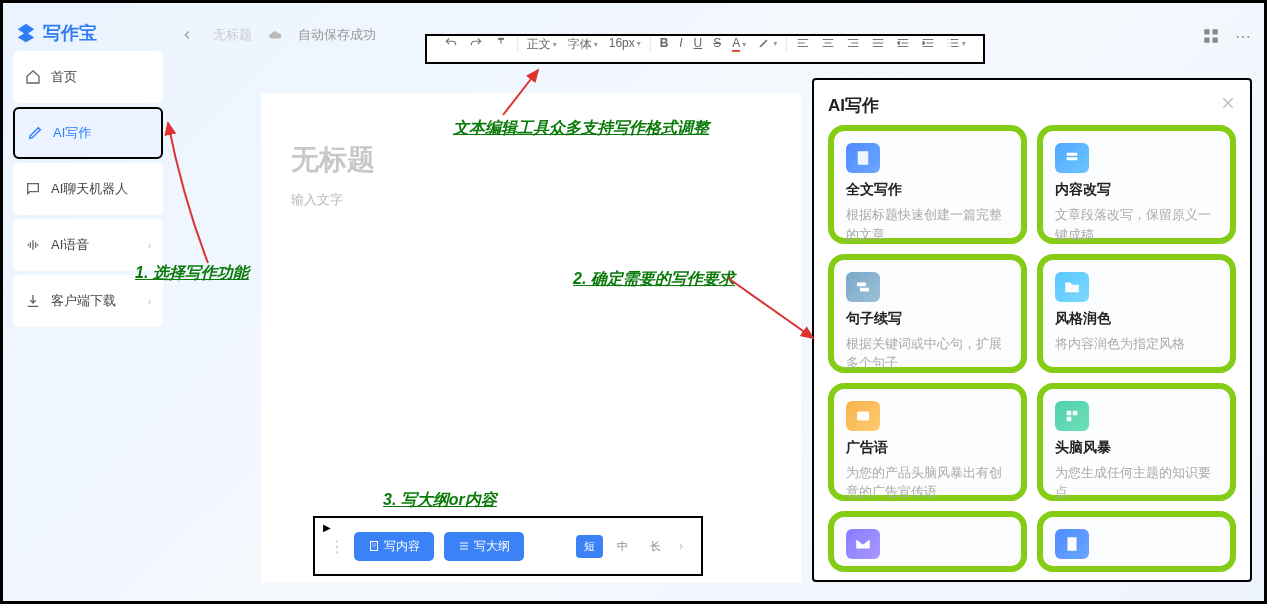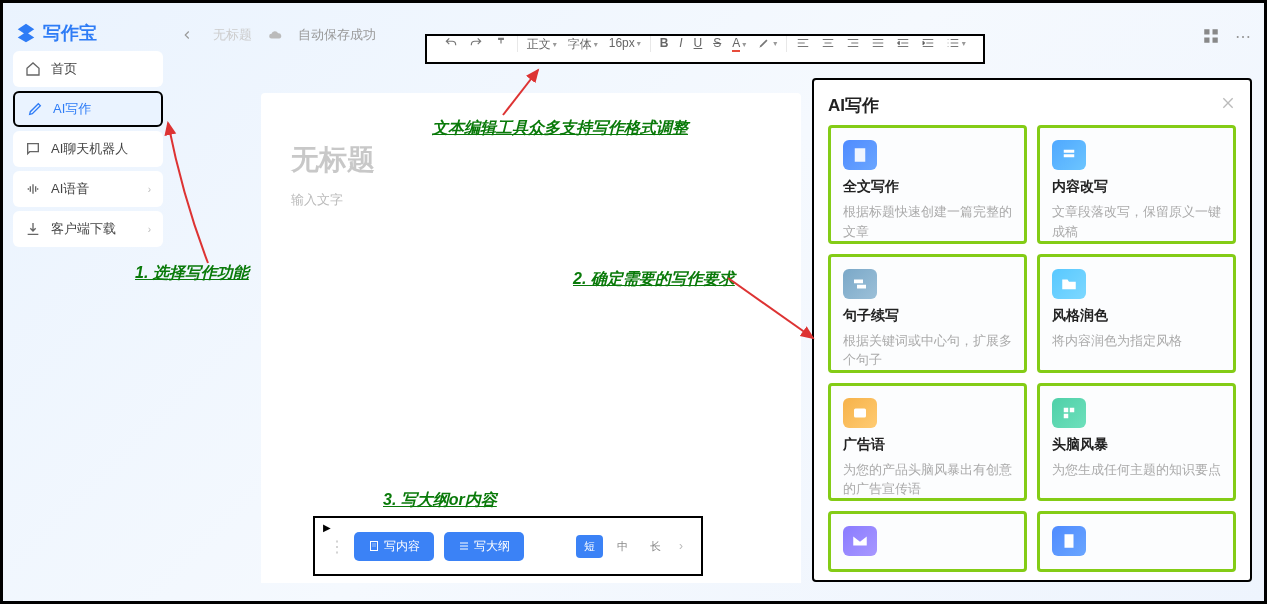--- a/index.html
+++ b/index.html
@@ -11,21 +11,21 @@
   .logo svg { width: 22px; height: 22px; }
   .tb-mid { display: flex; align-items: center; margin-left: 80px; gap: 16px; color: #999; font-size: 13px; }
   .tb-back { width: 20px; height: 20px; display:flex;align-items:center;justify-content:center; color:#999; }
   .tb-doc { color: #ccc; }
   .tb-save { display:flex; align-items:center; gap:16px; color:#999; }
   .tb-right { margin-left:auto; display:flex; gap:14px; color:#999; }
   .grid-icon,.more-icon{ width:18px;height:18px;display:flex;align-items:center;justify-content:center;}
 
   
   .sidebar { position:absolute; left:10px; top:48px; width:150px; }
-  .nav-item { height:36px; display:flex; align-items:center; gap:10px; padding:0 12px; font-size:13px; color:#444; border-radius:6px; margin-bottom:4px; background:#fff; }
+  .nav-item { height:52px; display:flex; align-items:center; gap:10px; padding:0 12px; font-size:13px; color:#444; border-radius:6px; margin-bottom:4px; background:#fff; }
   .nav-item.active { background:#eaf3ff; color:#2e7cf6; border:2px solid #000; }
   .nav-icon { width:16px; height:16px; display:flex; align-items:center; justify-content:center; flex-shrink:0; }
   .nav-chevron { margin-left:auto; color:#bbb; font-size:10px;}
 
   
   .editor-toolbar-wrap { position:absolute; left:422px; top:31px; width:560px; height:30px; border:2px solid #000; background:#fff; display:flex; align-items:flex-start; justify-content:space-evenly; padding:0 8px; }
   .tool { color:#666; font-size:12px; display:flex; align-items:center; gap:2px; padding:0 2px;}
   .tool .caret{ font-size:8px; color:#999;}
   .tool-sep{ width:1px;height:16px;background:#e8e8e8;}
   .tool b{font-weight:700;}
@@ -45,21 +45,21 @@
   .len-chip{ font-size:11px; padding:4px 8px; border-radius:4px; color:#888;}
   .len-chip.active{ background:#3b82f6; color:#fff;}
   .len-next{ color:#bbb; font-size:12px; padding:0 4px;}
 
   
   .ai-panel{ position:absolute; right:12px; top:75px; width:440px; height:504px; border:2px solid #000; background:#fff; border-radius:4px; padding:14px 14px 8px; display:flex; flex-direction:column; }
   .ai-head{ display:flex; align-items:center; justify-content:space-between; margin-bottom:8px;}
   .ai-title{ font-size:17px; font-weight:700; color:#222;}
   .ai-close{ color:#bbb; font-size:18px;}
   .ai-grid{ display:grid; grid-template-columns:1fr 1fr; gap:10px; overflow:hidden;}
-  .ai-card{ background:#fcfdfe; border:3px solid #84cc16; border-radius:4px; padding:12px 12px 10px; min-height:118px;}
+  .ai-card{ background:#fcfdfe; border:6px solid #84cc16; border-radius:16px; padding:12px 12px 10px; min-height:118px;}
   .ai-card-icon{ width:34px; height:30px; margin-bottom:8px; border-radius:6px; display:flex;align-items:center;justify-content:center;}
   .ai-card-title{ font-size:14px; font-weight:700; color:#222; margin-bottom:6px;}
   .ai-card-desc{ font-size:13px; color:#aaa; line-height:1.5;}
   .ai-card.short{min-height:60px;}
 
   
   .anno{ position:absolute; color:#0a7a0a; font-style:italic; font-weight:600; font-size:16px; text-decoration:underline; pointer-events:none; white-space:nowrap;}
   svg.arrow{ position:absolute; pointer-events:none; }
 </style>
 </head>
@@ -340,21 +340,21 @@
       <div class="ai-card-icon" style="background:linear-gradient(135deg,#4f8bff,#6aa6ff);">
           <svg width="18" height="18" viewBox="0 0 24 24">
             <rect x="6" y="3" width="12" height="18" fill="#fff"></rect>
           </svg>
         </div>
     </div>
   </div>
 </div>
 
 <div class="anno" style="left:132px; top:260px;">1. 选择写作功能</div>
-<div class="anno" style="left:429px; top:115px;">文本编辑工具众多支持写作格式调整</div>
+<div class="anno" style="left:450px; top:115px;">文本编辑工具众多支持写作格式调整</div>
 <div class="anno" style="left:570px; top:266px;">2. 确定需要的写作要求</div>
 <div class="anno" style="left:380px; top:487px;">3. 写大纲or内容</div>
 
 <svg class="arrow" style="left:150px; top:115px;" width="80" height="150">
     <defs>
       <marker id="ah1" markerWidth="8" markerHeight="8" refX="6" refY="3" orient="auto">
         <path d="M0,0 L7,3 L0,6 z" fill="#d33"></path>
       </marker>
     </defs>
     <path d="M55 145 Q 30 80 15 5" stroke="#d33" stroke-width="2" fill="none" marker-end="url(#ah1)"></path>

